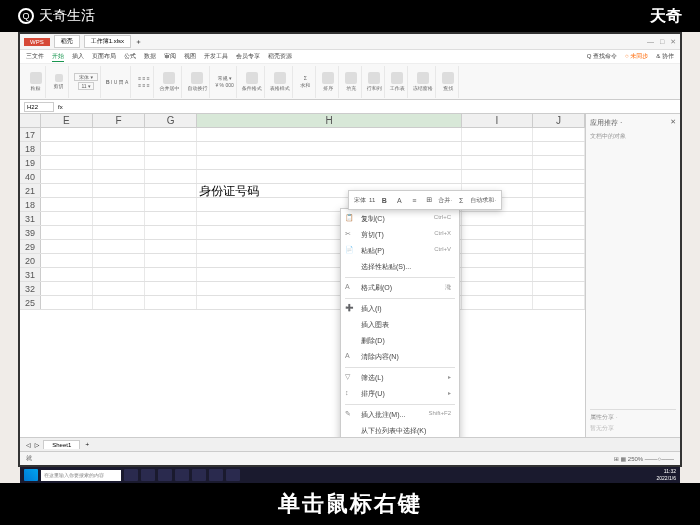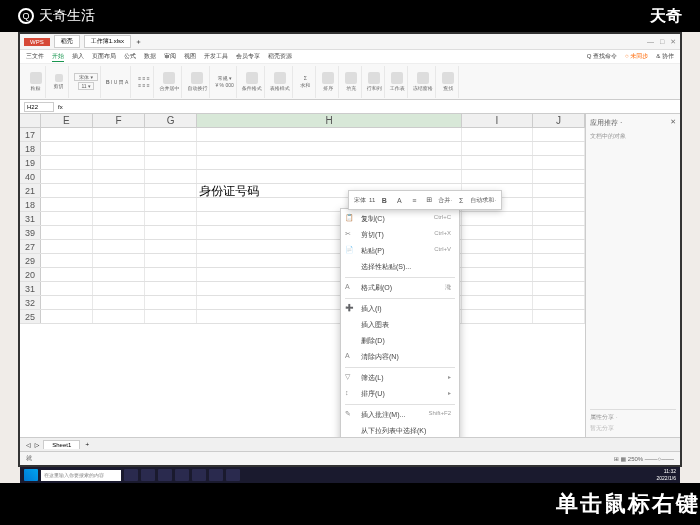--- a/index.html
+++ b/index.html
@@ -47,21 +47,21 @@
 .side-body{flex:1}
 .side-foot{font-size:6px;color:#999;border-top:1px solid #ddd;padding-top:3px}
 .statusbar{height:14px;background:#f5f5f5;border-top:1px solid #ccc;display:flex;align-items:center;font-size:6px;padding:0 6px;color:#666;justify-content:space-between}
 .sheet-tabs{height:14px;background:#f0f0f0;border-top:1px solid #ccc;display:flex;align-items:center;font-size:6px;padding:0 6px;gap:4px}
 .sheet-tab{padding:1px 8px;background:#fff;border:1px solid #ccc;border-bottom:none}
 .win-taskbar{position:absolute;bottom:42px;left:20px;right:20px;height:16px;background:#1a1a2e;display:flex;align-items:center;padding:0 4px;gap:3px;z-index:5}
 .tb-item{width:14px;height:12px;background:#2a2a4e;border-radius:1px}
 .tb-item.win{background:linear-gradient(45deg,#0078d4,#00a4ef)}
 .tb-search{width:80px;height:11px;background:#fff;font-size:5px;color:#888;padding:0 3px;line-height:11px}
 .tb-time{margin-left:auto;color:#fff;font-size:5px;text-align:right;line-height:7px}
-.black-bottom{position:absolute;bottom:0;left:0;right:0;height:42px;background:#000;display:flex;align-items:center;justify-content:flex-end}
+.black-bottom{position:absolute;bottom:0;left:0;right:0;height:42px;background:#000;display:flex;align-items:center;justify-content:center}
 .subtitle{color:#fff;font-size:22px;font-weight:bold;letter-spacing:2px}
 </style>
 </head>
 <body>
 
 <div class="monitor-frame"></div>
 
 <div class="black-top">
   <div class="logo-left">
     <span class="circ">Q</span>
@@ -256,29 +256,20 @@
           <div class="row">
             <div class="rownum">39</div>
             <div class="cell" style="width: 55px;"></div>
             <div class="cell" style="width: 55px;"></div>
             <div class="cell" style="width: 55px;"></div>
             <div class="cell" style="width: 280px;"></div>
             <div class="cell" style="width: 75px;"></div>
             <div class="cell" style="width: 55px;"></div>
           </div>
           <div class="row">
-            <div class="rownum">27</div>
-            <div class="cell" style="width: 55px;"></div>
-            <div class="cell" style="width: 55px;"></div>
-            <div class="cell" style="width: 55px;"></div>
-            <div class="cell" style="width: 280px;"></div>
-            <div class="cell" style="width: 75px;"></div>
-            <div class="cell" style="width: 55px;"></div>
-          </div>
-          <div class="row">
             <div class="rownum">29</div>
             <div class="cell" style="width: 55px;"></div>
             <div class="cell" style="width: 55px;"></div>
             <div class="cell" style="width: 55px;"></div>
             <div class="cell" style="width: 280px;"></div>
             <div class="cell" style="width: 75px;"></div>
             <div class="cell" style="width: 55px;"></div>
           </div>
           <div class="row">
             <div class="rownum">20</div>

